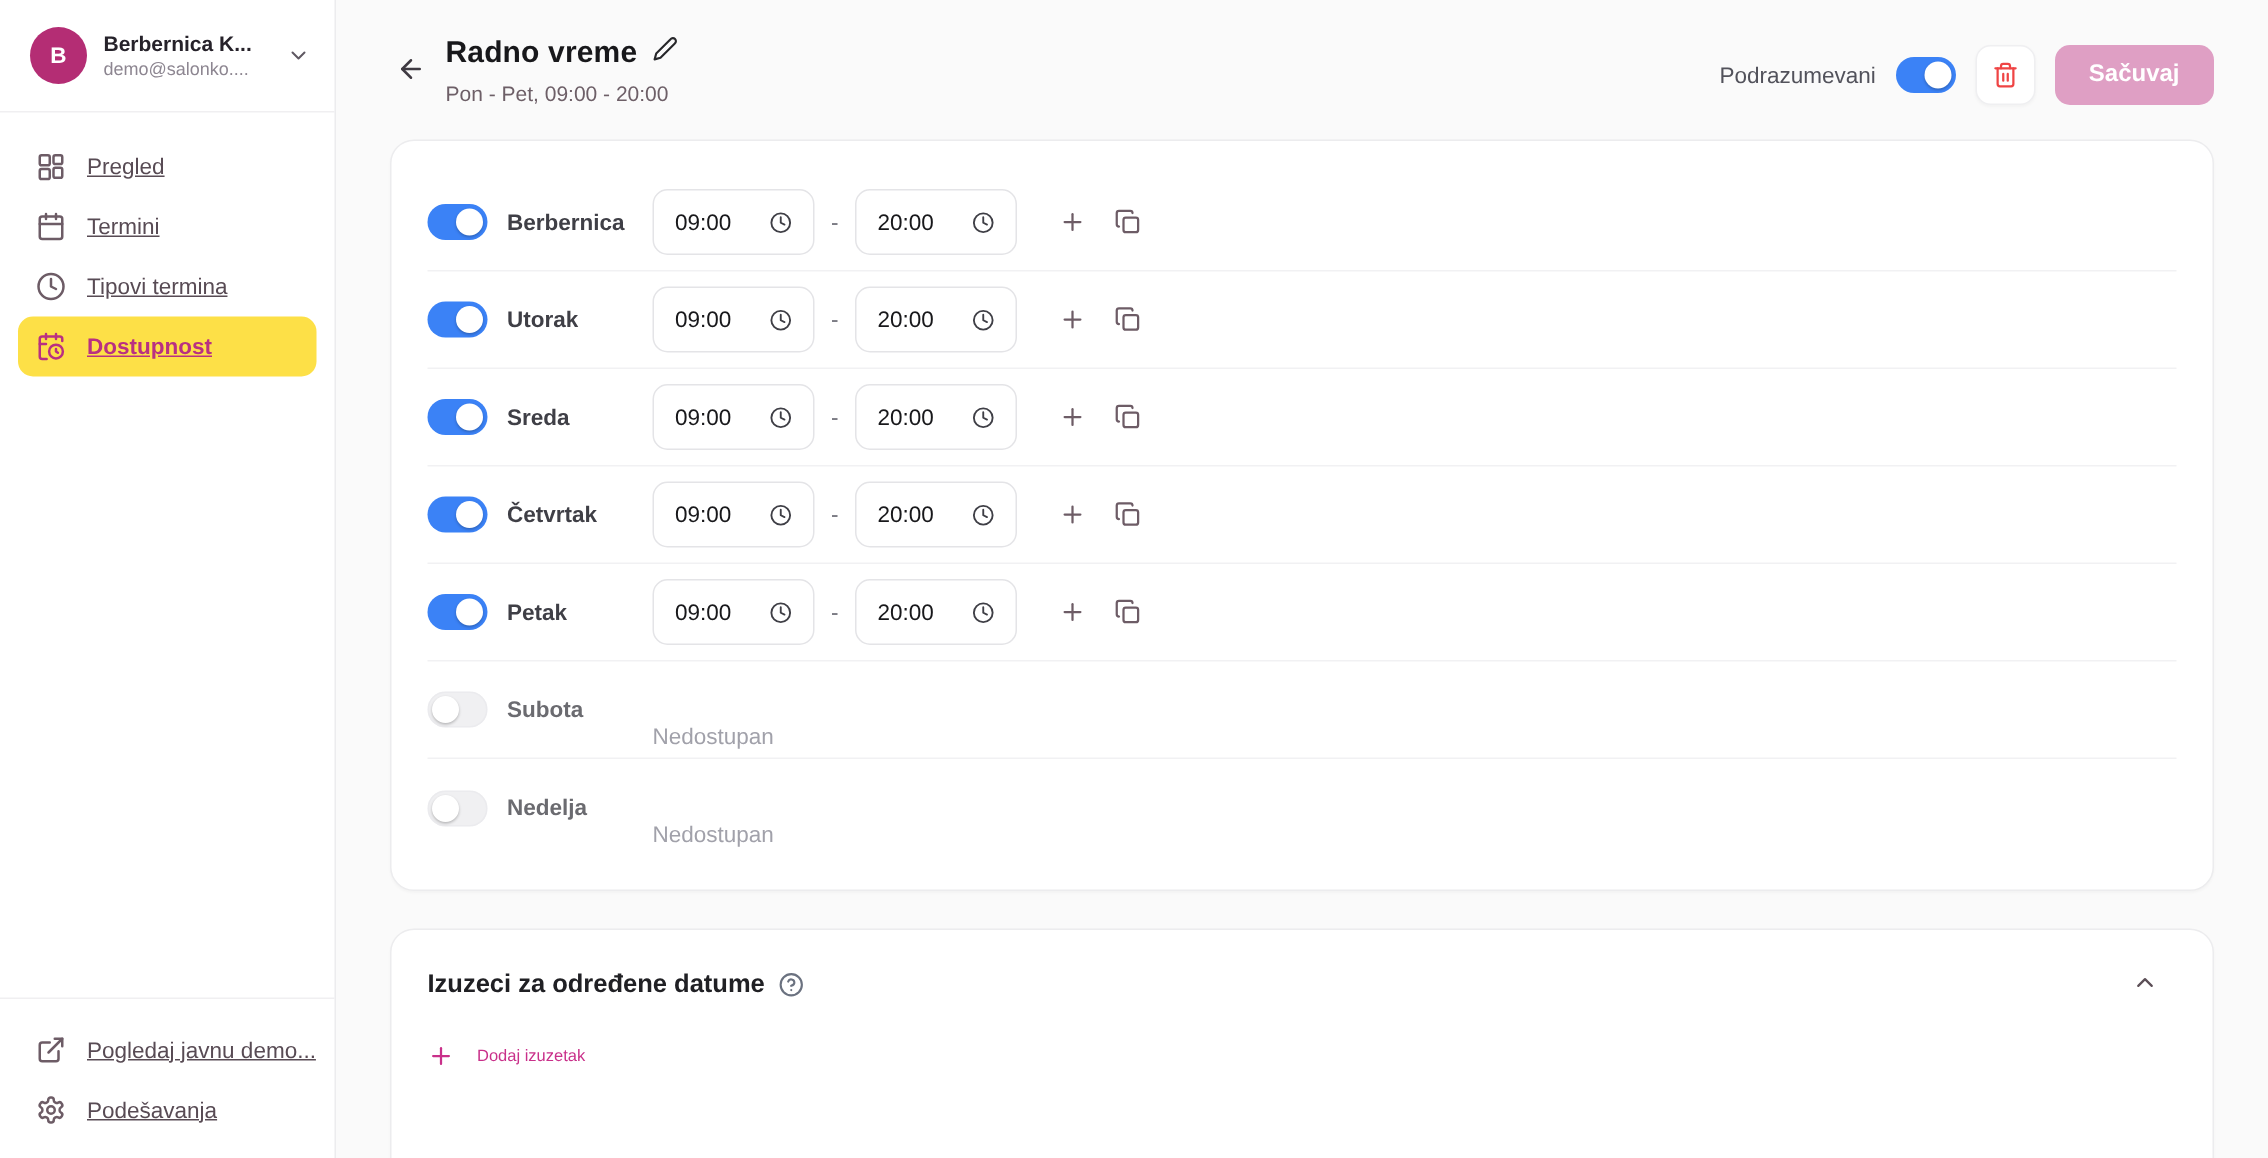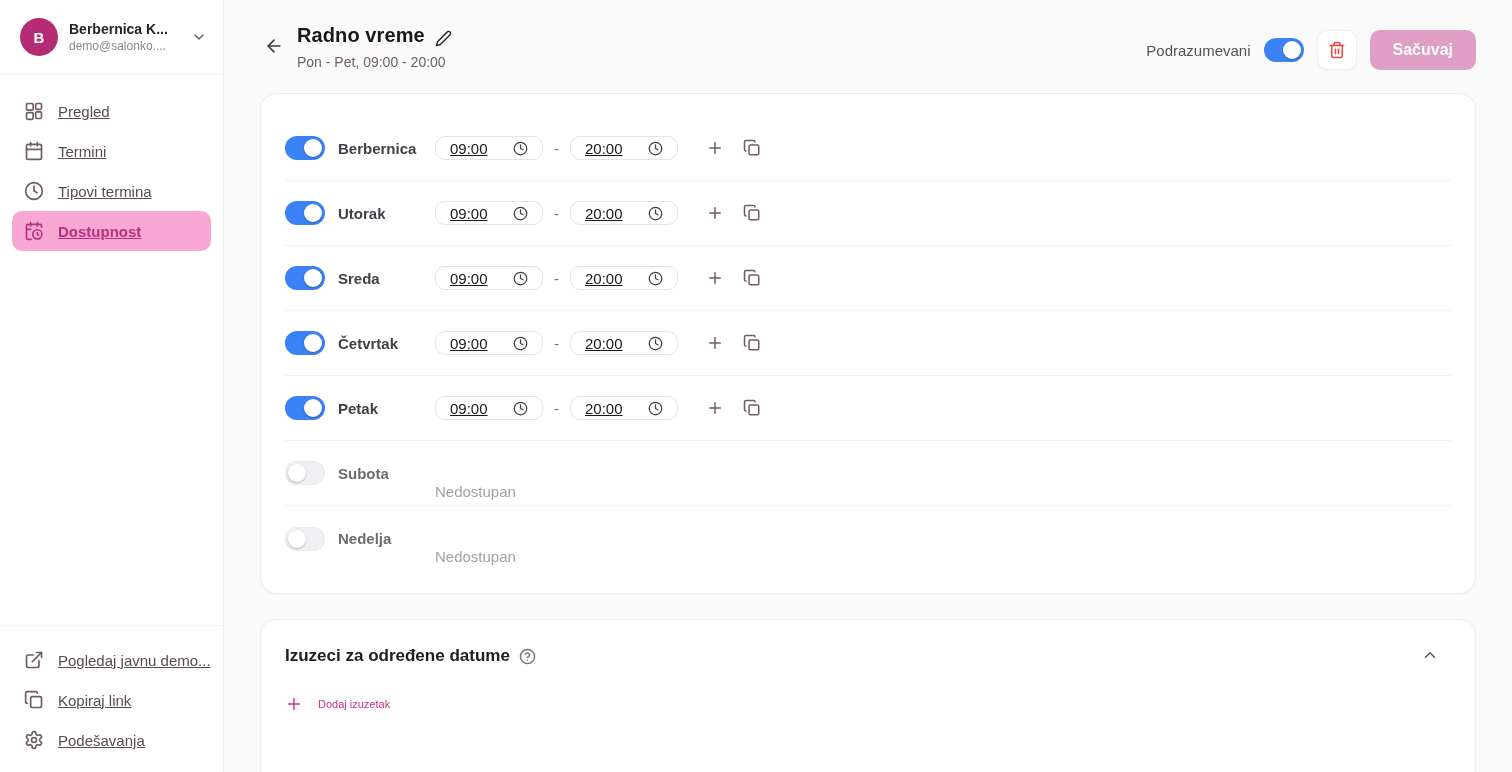--- a/index.html
+++ b/index.html
@@ -37,36 +37,36 @@
   .sidebar-divider { border: none; border-top: 1px solid #f0eff1; }
   .menu { padding: 16px 12px; }
   .menu-item {
     display: flex; align-items: center;
     height: 40px; padding: 0 12px;
     border-radius: 10px;
     color: #584b54; font-size: 15px; font-weight: 500;
     cursor: pointer; white-space: nowrap; text-decoration: underline;
   }
   .menu-item .mi-icon { width: 20px; height: 20px; margin-right: 14px; color: #6d5c66; display: flex; align-items: center; }
-  .menu-item.active { background: #f9a8d4; color: #b93082; font-weight: 700; }
+  .menu-item.active { background: #fde047; color: #b93082; font-weight: 700; }
   .menu-item.active .mi-icon { color: #b93082; }
   .sidebar-spacer { flex: 1; }
   .bottom-menu { padding: 14px 12px 12px 12px; }
 
   
   .main { flex: 1; padding: 24px 36px 0 36px; overflow: hidden; }
 
   .page-header { display: flex; align-items: flex-start; }
   .back-btn {
     width: 28px; height: 28px; border: none; background: transparent;
     color: #3f3a42; cursor: pointer; margin-top: 8px;
     display: flex; align-items: center; justify-content: center; flex-shrink: 0;
   }
   .title-block { margin-left: 9px; }
-  .title-row { display: flex; align-items: flex-end; gap: 10px; }
+  .title-row { display: flex; align-items: flex-start; gap: 10px; }
   .page-title { font-size: 20px; font-weight: 700; color: #18181b; letter-spacing: .1px; }
   .edit-title-btn { border: none; background: transparent; color: #27272a; cursor: pointer; display: flex; }
   .page-subtitle { margin-top: 7px; font-size: 14px; color: #6d5f67; }
 
   .header-actions { margin-left: auto; display: flex; align-items: center; gap: 13px; margin-top: 6px; }
   .default-label { font-size: 15px; color: #52525b; }
 
   .toggle { width: 40px; height: 24px; border-radius: 999px; position: relative; cursor: pointer; flex-shrink: 0; }
   .toggle.on { background: #3b82f6; }
   .toggle.off { background: #f0f0f2; box-shadow: inset 0 0 0 1px #ebebee; }
@@ -97,27 +97,26 @@
     border-radius: 16px;
     box-shadow: 0 1px 2px rgba(0,0,0,.03);
   }
   .schedule-card { margin-top: 23px; padding: 22px 24px; }
 
   .day-row { display: flex; align-items: center; height: 65px; border-bottom: 1px solid #f1f1f3; }
   .day-row:last-child { border-bottom: none; }
   .day-label { width: 97px; margin-left: 13px; font-size: 15px; font-weight: 700; color: #3f3f46; flex-shrink: 0; }
   .day-row.disabled .day-label { color: #6b6b70; }
   .time-input {
-    width: 108px; height: 24px;
+    width: 108px; height: 44px;
     border: 1px solid #e4e4e7; border-radius: 10px;
     display: flex; align-items: center; justify-content: space-between;
     padding: 0 14px;
     font-size: 15px; color: #18181b; background: #fff; cursor: text;
     flex-shrink: 0;
-    text-decoration: underline;
   }
   .time-input .clock { color: #3f3f46; display: flex; }
   .range-dash { margin: 0 11px; color: #71717a; font-size: 15px; }
   .row-action {
     border: none; background: transparent; color: #6d5c66; cursor: pointer;
     display: flex; align-items: center; justify-content: center;
   }
   .add-interval { margin-left: 28px; }
   .copy-day { margin-left: 19px; }
   .unavailable { font-size: 15px; color: #a1a1aa; margin-top: 36px; }
@@ -209,29 +208,20 @@
               <path d="M15 3h6v6"></path>
               <path d="M10 14 21 3"></path>
               <path d="M18 13v6a2 2 0 0 1-2 2H5a2 2 0 0 1-2-2V8a2 2 0 0 1 2-2h6"></path>
             </svg>
         </span>
         <span>Pogledaj javnu demo...</span>
       </div>
       <div class="menu-item">
         <span class="mi-icon">
           <svg width="20" height="20" viewBox="0 0 24 24" fill="none" stroke="currentColor" stroke-width="2" stroke-linecap="round" stroke-linejoin="round">
-              <rect x="8" y="8" width="13" height="13" rx="2"></rect>
-              <path d="M4 16c-1.1 0-2-.9-2-2V4c0-1.1.9-2 2-2h10c1.1 0 2 .9 2 2"></path>
-            </svg>
-        </span>
-        <span>Kopiraj link</span>
-      </div>
-      <div class="menu-item">
-        <span class="mi-icon">
-          <svg width="20" height="20" viewBox="0 0 24 24" fill="none" stroke="currentColor" stroke-width="2" stroke-linecap="round" stroke-linejoin="round">
               <path d="M12.22 2h-.44a2 2 0 0 0-2 2v.18a2 2 0 0 1-1 1.73l-.43.25a2 2 0 0 1-2 0l-.15-.08a2 2 0 0 0-2.73.73l-.22.38a2 2 0 0 0 .73 2.73l.15.1a2 2 0 0 1 1 1.72v.51a2 2 0 0 1-1 1.74l-.15.09a2 2 0 0 0-.73 2.73l.22.38a2 2 0 0 0 2.73.73l.15-.08a2 2 0 0 1 2 0l.43.25a2 2 0 0 1 1 1.73V20a2 2 0 0 0 2 2h.44a2 2 0 0 0 2-2v-.18a2 2 0 0 1 1-1.73l.43-.25a2 2 0 0 1 2 0l.15.08a2 2 0 0 0 2.73-.73l.22-.39a2 2 0 0 0-.73-2.73l-.15-.08a2 2 0 0 1-1-1.74v-.5a2 2 0 0 1 1-1.74l.15-.09a2 2 0 0 0 .73-2.73l-.22-.38a2 2 0 0 0-2.73-.73l-.15.08a2 2 0 0 1-2 0l-.43-.25a2 2 0 0 1-1-1.73V4a2 2 0 0 0-2-2z"></path>
               <circle cx="12" cy="12" r="3"></circle>
             </svg>
         </span>
         <span>Podešavanja</span>
       </div>
     </nav>
   </aside>
 
   <main class="main">

